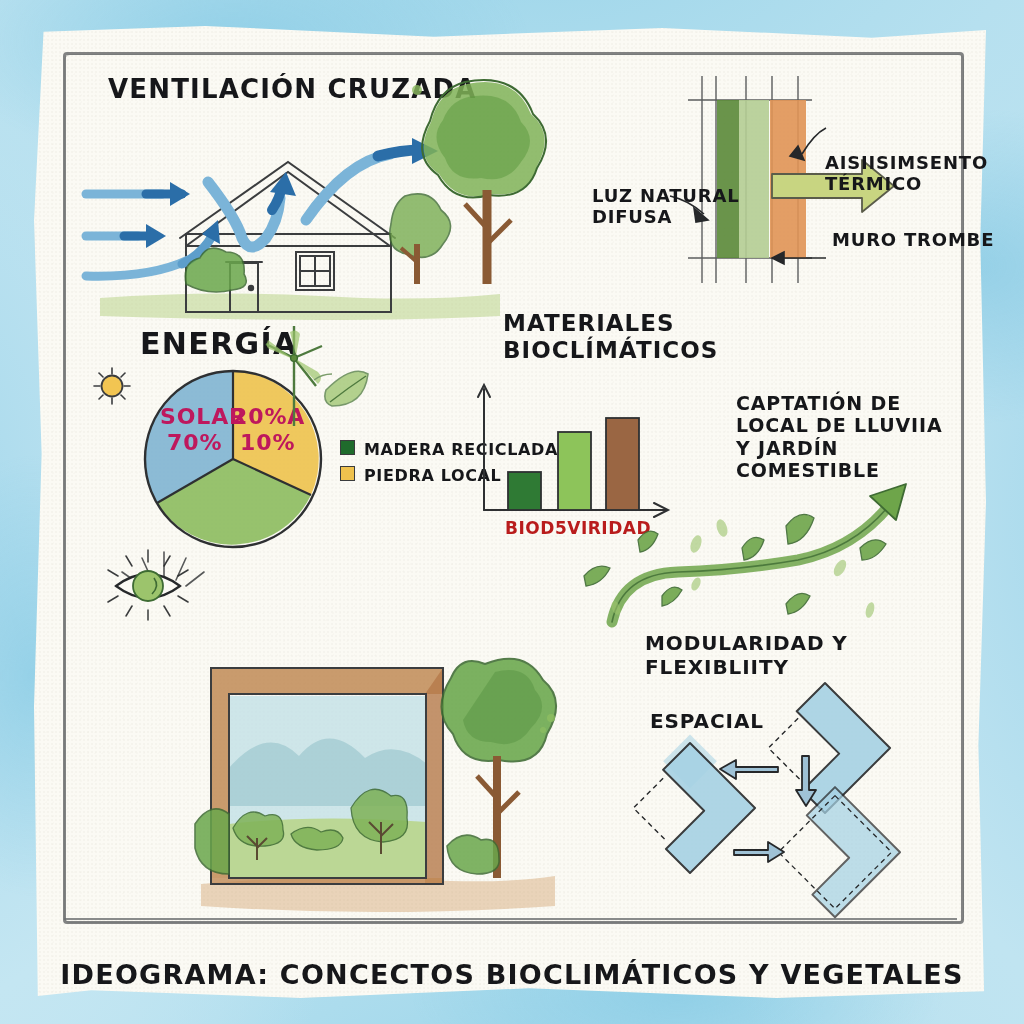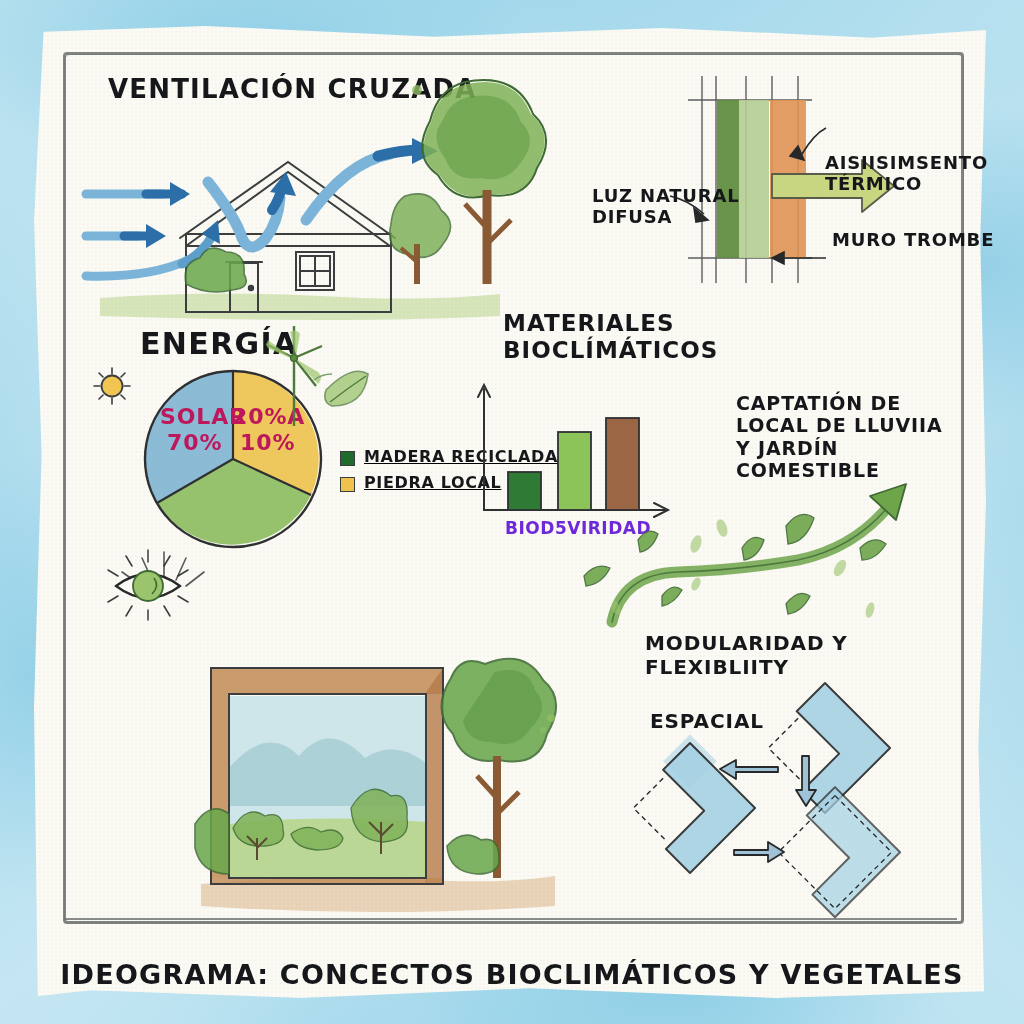--- a/index.html
+++ b/index.html
@@ -67,25 +67,25 @@
 
   
   .pielbl{position:absolute;color:#be185d;font-weight:700;font-size:22px;letter-spacing:.04em;}
   #pl-solar{left:160px;top:404px;}
   #pl-solarv{left:167px;top:430px;}
   #pl-a{left:232px;top:404px;}
   #pl-av{left:240px;top:430px;}
 
   
   .legend{position:absolute;left:340px;top:440px;}
-  .lg-row{display:flex;align-items:flex-end;height:26px;text-decoration:underline;}
+  .lg-row{display:flex;align-items:flex-start;height:26px;}
   .sw{width:13px;height:13px;border:1.6px solid #3a3c3d;margin-right:9px;}
   .lg-row span.t{color:#16171a;font-weight:700;font-size:16px;letter-spacing:.04em;}
 
-  #bar-xlabel{position:absolute;left:505px;top:518px;font-size:17px;color:#6d28d9;font-weight:700;letter-spacing:.03em;}
+  #bar-xlabel{position:absolute;left:505px;top:518px;font-size:17px;color:#b91c1c;font-weight:700;letter-spacing:.03em;}
 
   svg{position:absolute;overflow:visible;}
 </style>
 </head>
 <body>
 
 <div id="stage">
 
   <div class="wash"></div>
   <div class="wash2"></div>

